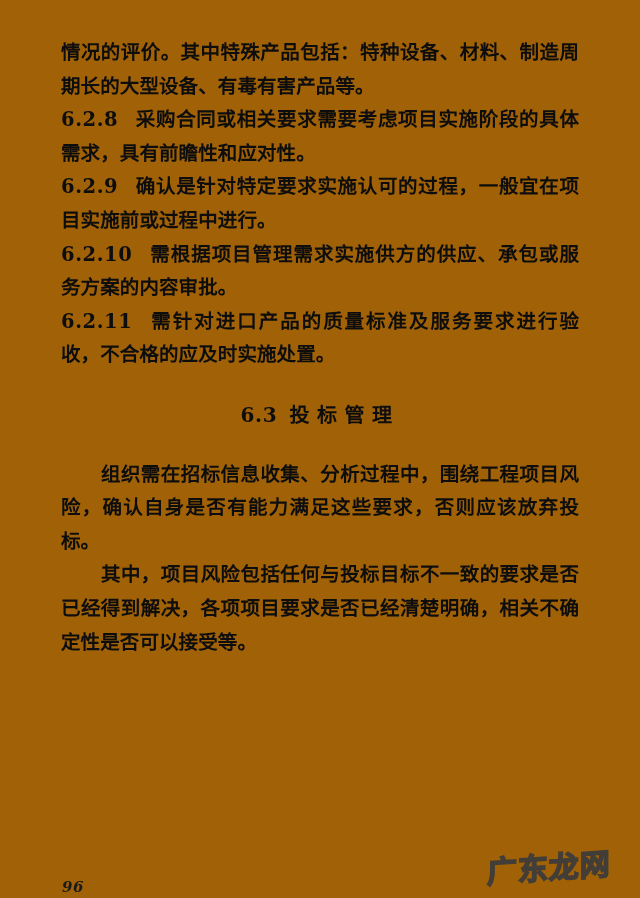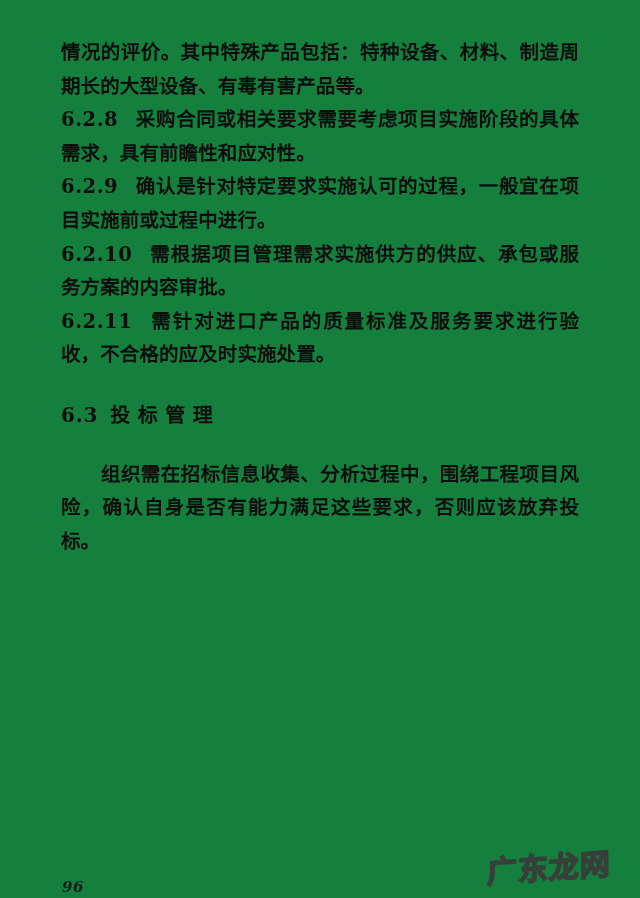--- a/index.html
+++ b/index.html
@@ -13,21 +13,21 @@
     height: 898px;
     position: relative;
     overflow: hidden;
     font-family: "DejaVu Serif", "Liberation Serif", serif;
     color: #0d0d0d;
   }
 
   .page {
     position: absolute;
     inset: 0;
-    background: #15803d;
+    background: #a16207;
   }
 
   .content {
     position: absolute;
     left: 61px;
     top: 36px;
     width: 518px;
   }
 
   
@@ -59,21 +59,21 @@
     white-space: nowrap;
   }
   .clause-gap {
     display: inline-block;
     width: 17px;
   }
 
   
   .section-heading {
     margin: 0;
-    text-align: left;
+    text-align: center;
     font-size: 20px;
     font-weight: 800;
     line-height: 33.6px;
     white-space: nowrap;
   }
   .section-heading .sec-num {
     letter-spacing: 0.8px;
   }
   .section-heading .sec-title {
     letter-spacing: 7.5px;
@@ -122,20 +122,21 @@
   <div class="content" id="body-root">
       <p class="para"><span>情况的评价。其中特殊产品包括：特种设备、材料、制造周期长的大型设备、有毒有害产品等。</span></p>
       <p class="para clause"><span class="clause-num">6.2.8</span><span class="clause-gap"></span><span>采购合同或相关要求需要考虑项目实施阶段的具体需求，具有前瞻性和应对性。</span></p>
       <p class="para clause"><span class="clause-num">6.2.9</span><span class="clause-gap"></span><span>确认是针对特定要求实施认可的过程，一般宜在项目实施前或过程中进行。</span></p>
       <p class="para clause"><span class="clause-num">6.2.10</span><span class="clause-gap"></span><span>需根据项目管理需求实施供方的供应、承包或服务方案的内容审批。</span></p>
       <p class="para clause"><span class="clause-num">6.2.11</span><span class="clause-gap"></span><span>需针对进口产品的质量标准及服务要求进行验收，不合格的应及时实施处置。</span></p>
       <div class="spacer-before-heading"></div>
       <div class="section-heading"><span class="sec-num">6.3</span><span class="sec-title">投标管理</span></div>
       <div class="spacer-after-heading"></div>
       <p class="para indent"><span>组织需在招标信息收集、分析过程中，围绕工程项目风险，确认自身是否有能力满足这些要求，否则应该放弃投标。</span></p>
+      <p class="para indent"><span>其中，项目风险包括任何与投标目标不一致的要求是否已经得到解决，各项项目要求是否已经清楚明确，相关不确定性是否可以接受等。</span></p>
       <p class="para indent"></p>
     </div>
 
   <div class="folio">96</div>
 
   <div class="watermark">广东龙网</div>
 
 </div>
 
 </body></html>

